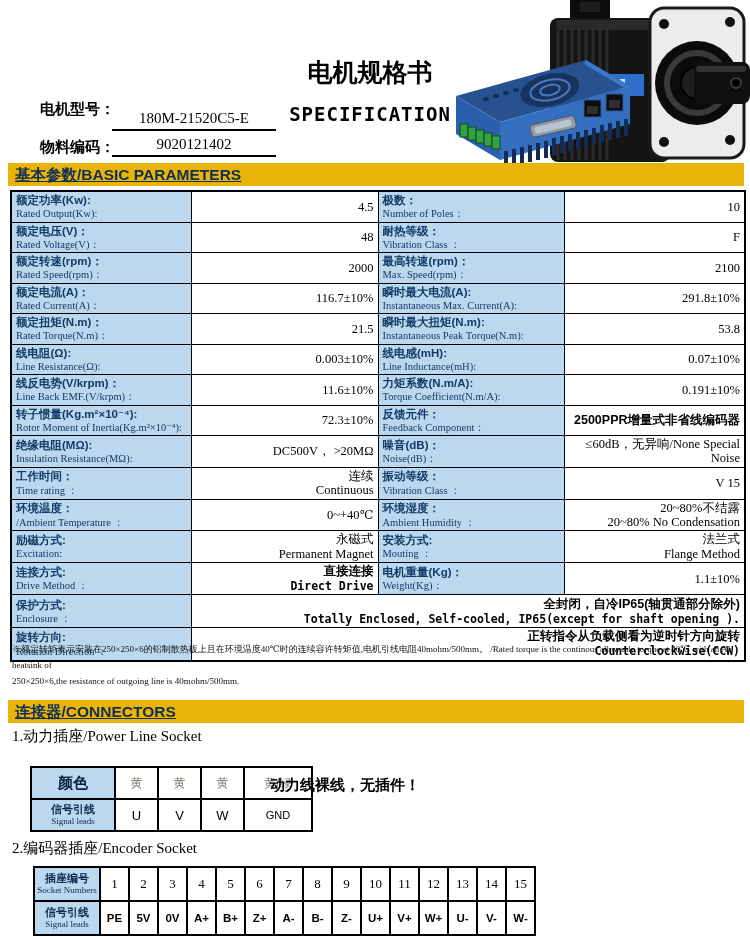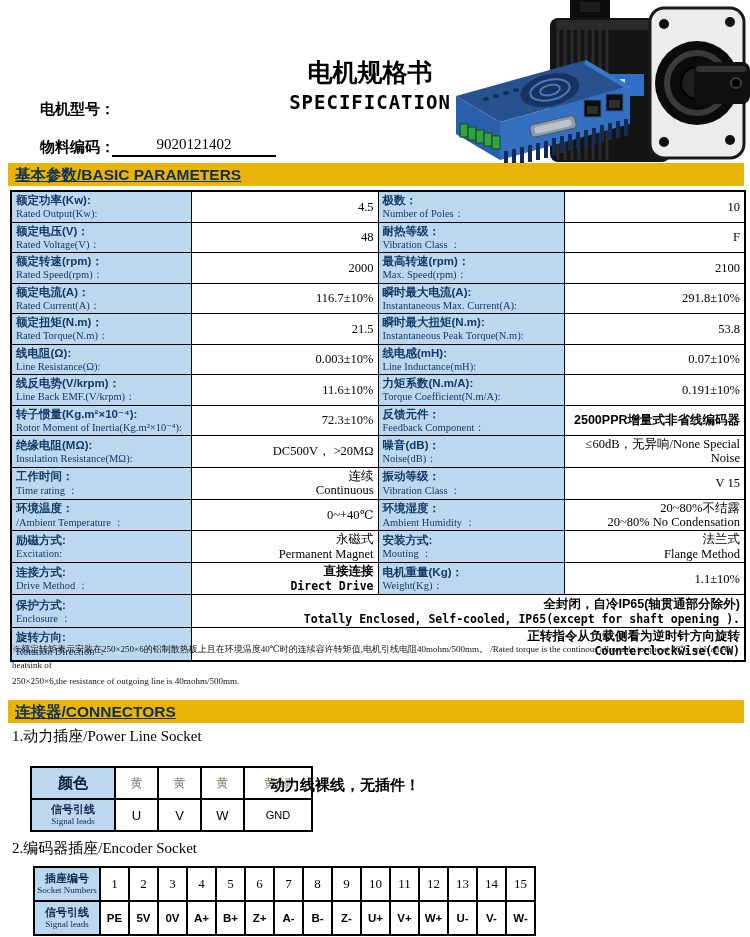--- a/index.html
+++ b/index.html
@@ -1,21 +1,21 @@
 <!DOCTYPE html>
 <html><head>
 <meta charset="utf-8">
 <style>
   html,body{margin:0;padding:0;background:#fff;}
   #page{position:relative;width:750px;height:937px;background:#fff;overflow:hidden;
         font-family:"Liberation Sans","DejaVu Sans",sans-serif;}
   
   .title-block{position:absolute;left:230px;top:58px;width:280px;text-align:center;}
   .title-cn{font:bold 25px/1.15 "Liberation Sans","DejaVu Sans",sans-serif;color:#000;margin:0;}
-  .title-en{font:bold 19px/1.2 "DejaVu Sans Mono","Liberation Mono",monospace;color:#000;margin:4px;letter-spacing:1px;}
+  .title-en{font:bold 19px/1.2 "DejaVu Sans Mono","Liberation Mono",monospace;color:#000;margin:16px;letter-spacing:1px;}
   .hlabel{position:absolute;left:40px;font:bold 15px/22px "Liberation Sans",sans-serif;color:#000;}
   .hline{position:absolute;left:112px;width:164px;height:22px;border-bottom:2px solid #000;
          text-align:center;font:15px/22px "Liberation Serif","DejaVu Serif",serif;color:#000;}
   
   .secbar{position:absolute;left:8px;width:736px;height:23px;background:#eab308;
           font:bold 15.5px/23px "Liberation Sans",sans-serif;color:#0e2f55;
           padding-left:7px;box-sizing:border-box;text-decoration:underline;}
   
   table{border-collapse:collapse;}
   .btable{position:absolute;left:10px;top:190px;width:734px;table-layout:fixed;border:2px solid #000;}
@@ -61,20 +61,21 @@
 <body>
 
 <div id="page">
 
   <div class="title-block">
     <div class="title-cn">电机规格书</div>
     <div class="title-en">SPECIFICATION</div>
   </div>
 
   <div class="hlabel" style="top:98px">电机型号：</div>
+  <div class="hline" style="top:107px">180M-21520C5-E</div>
   <div class="hlabel" style="top:136px">物料编码：</div>
   <div class="hline" style="top:133px">9020121402</div>
 
   <svg class="photo" viewBox="0 0 312 170">
     <g>
       <rect x="132" y="0" width="40" height="26" fill="#0c0c0c"></rect>
       <rect x="142" y="2" width="20" height="10" fill="#1d1d1d"></rect>
       <rect x="112" y="18" width="120" height="144" rx="8" fill="#141414"></rect>
       <rect x="118" y="20" width="108" height="10" rx="4" fill="#2a2a2a"></rect>
       <path d="M120 30 V160 M127 30 V160 M134 30 V160 M141 30 V160 M148 30 V160 M155 30 V160 M162 30 V160 M169 30 V160" stroke="#2b2b2b" stroke-width="3" fill="none"></path>

